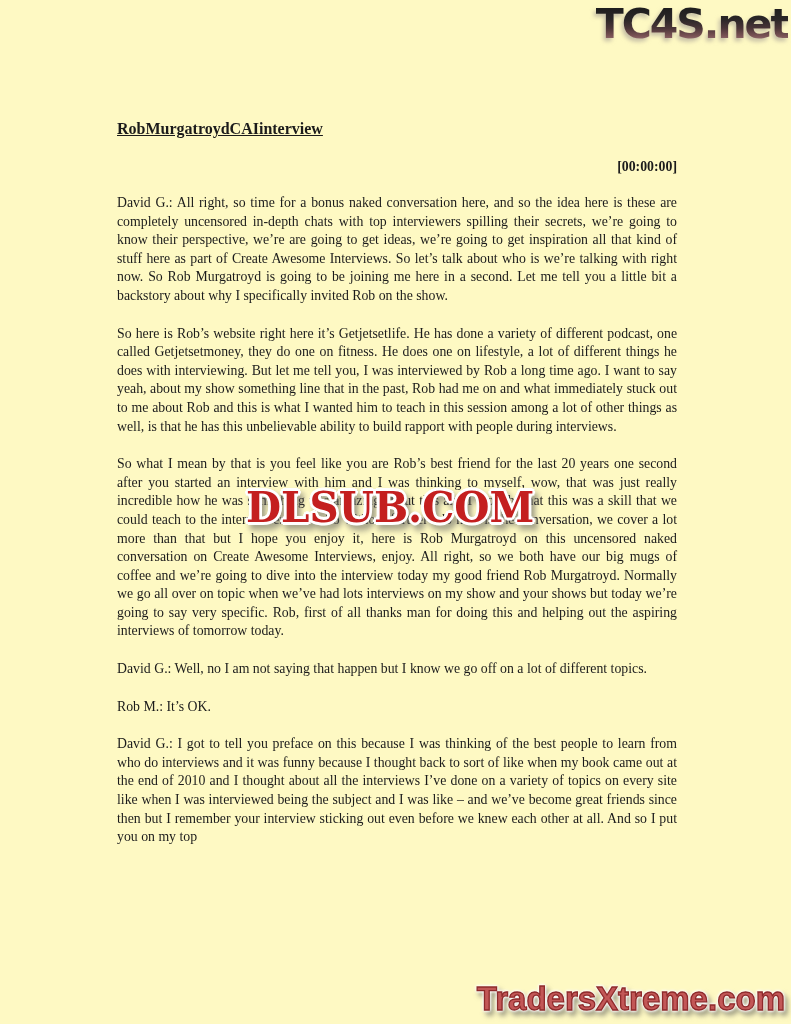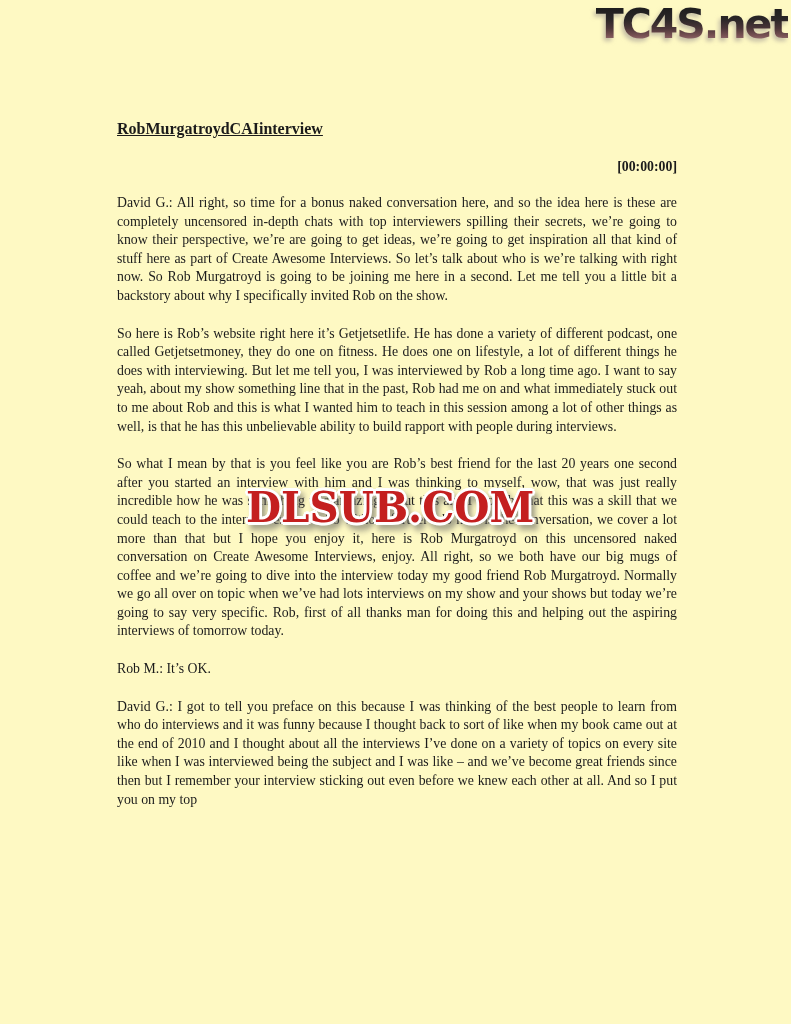--- a/index.html
+++ b/index.html
@@ -94,21 +94,23 @@
 
   <div class="site-logo">TC4S.net</div>
 
   <div class="doc">
     <h1 class="doc-title">RobMurgatroydCAIinterview</h1>
     <div class="timestamp">[00:00:00]</div>
     <div>
         <p class="para">David G.: All right, so time for a bonus naked conversation here, and so the idea here is these are completely uncensored in-depth chats with top interviewers spilling their secrets, we’re going to know their perspective, we’re are going to get ideas, we’re going to get inspiration all that kind of stuff here as part of Create Awesome Interviews. So let’s talk about who is we’re talking with right now. So Rob Murgatroyd is going to be joining me here in a second. Let me tell you a little bit a backstory about why I specifically invited Rob on the show.</p>
         <p class="para">So here is Rob’s website right here it’s Getjetsetlife. He has done a variety of different podcast, one called Getjetsetmoney, they do one on fitness. He does one on lifestyle, a lot of different things he does with interviewing. But let me tell you, I was interviewed by Rob a long time ago. I want to say yeah, about my show something line that in the past, Rob had me on and what immediately stuck out to me about Rob and this is what I wanted him to teach in this session among a lot of other things as well, is that he has this unbelievable ability to build rapport with people during interviews.</p>
         <p class="para">So what I mean by that is you feel like you are Rob’s best friend for the last 20 years one second after you started an interview with him and I was thinking to myself, wow, that was just really incredible how he was something this amazing about this and I thought that this was a skill that we could teach to the interviewers here. So without further ado here is the conversation, we cover a lot more than that but I hope you enjoy it, here is Rob Murgatroyd on this uncensored naked conversation on Create Awesome Interviews, enjoy. All right, so we both have our big mugs of coffee and we’re going to dive into the interview today my good friend Rob Murgatroyd. Normally we go all over on topic when we’ve had lots interviews on my show and your shows but today we’re going to say very specific. Rob, first of all thanks man for doing this and helping out the aspiring interviews of tomorrow today.</p>
+        <p class="para">David G.: Well, no I am not saying that happen but I know we go off on a lot of different topics.</p>
         <p class="para">Rob M.: It’s OK.</p>
         <p class="para">David G.: I got to tell you preface on this because I was thinking of the best people to learn from who do interviews and it was funny because I thought back to sort of like when my book came out at the end of 2010 and I thought about all the interviews I’ve done on a variety of topics on every site like when I was interviewed being the subject and I was like – and we’ve become great friends since then but I remember your interview sticking out even before we knew each other at all. And so I put you on my top</p>
       </div>
   </div>
 
   <div class="watermark">DLSUB.COM</div>
 
+  <div class="footer-logo">TradersXtreme.com</div>
 
 </div>
 
 </body></html>

